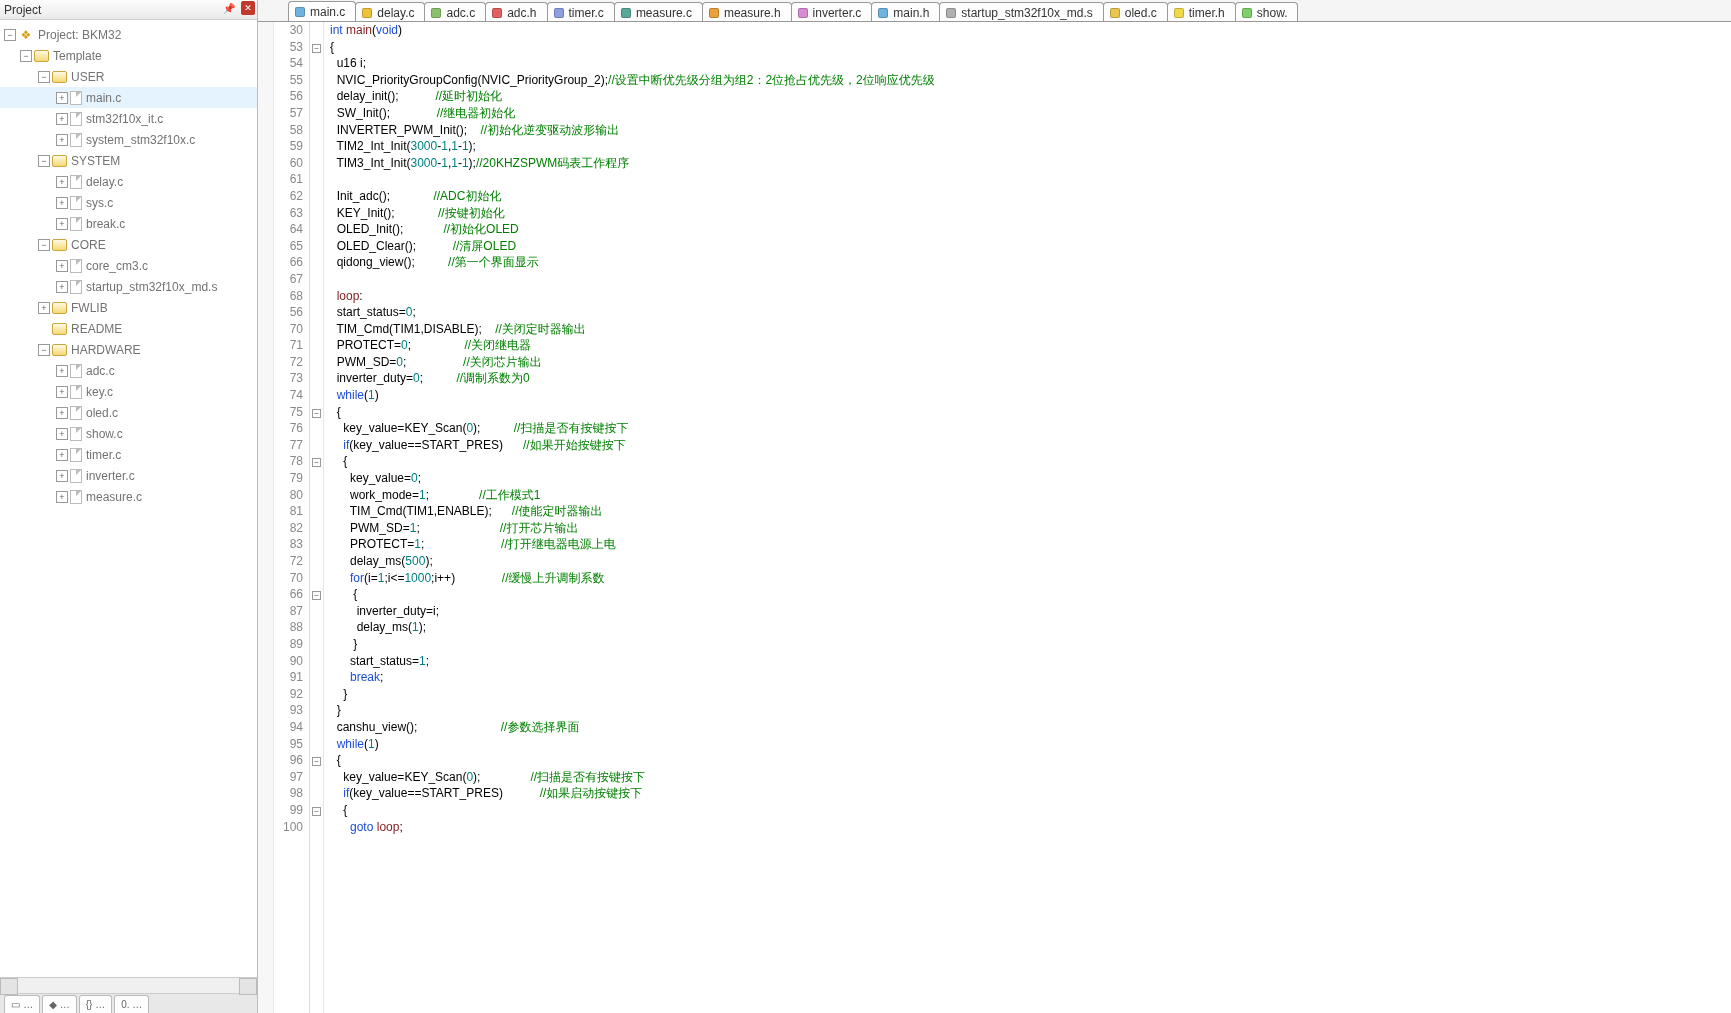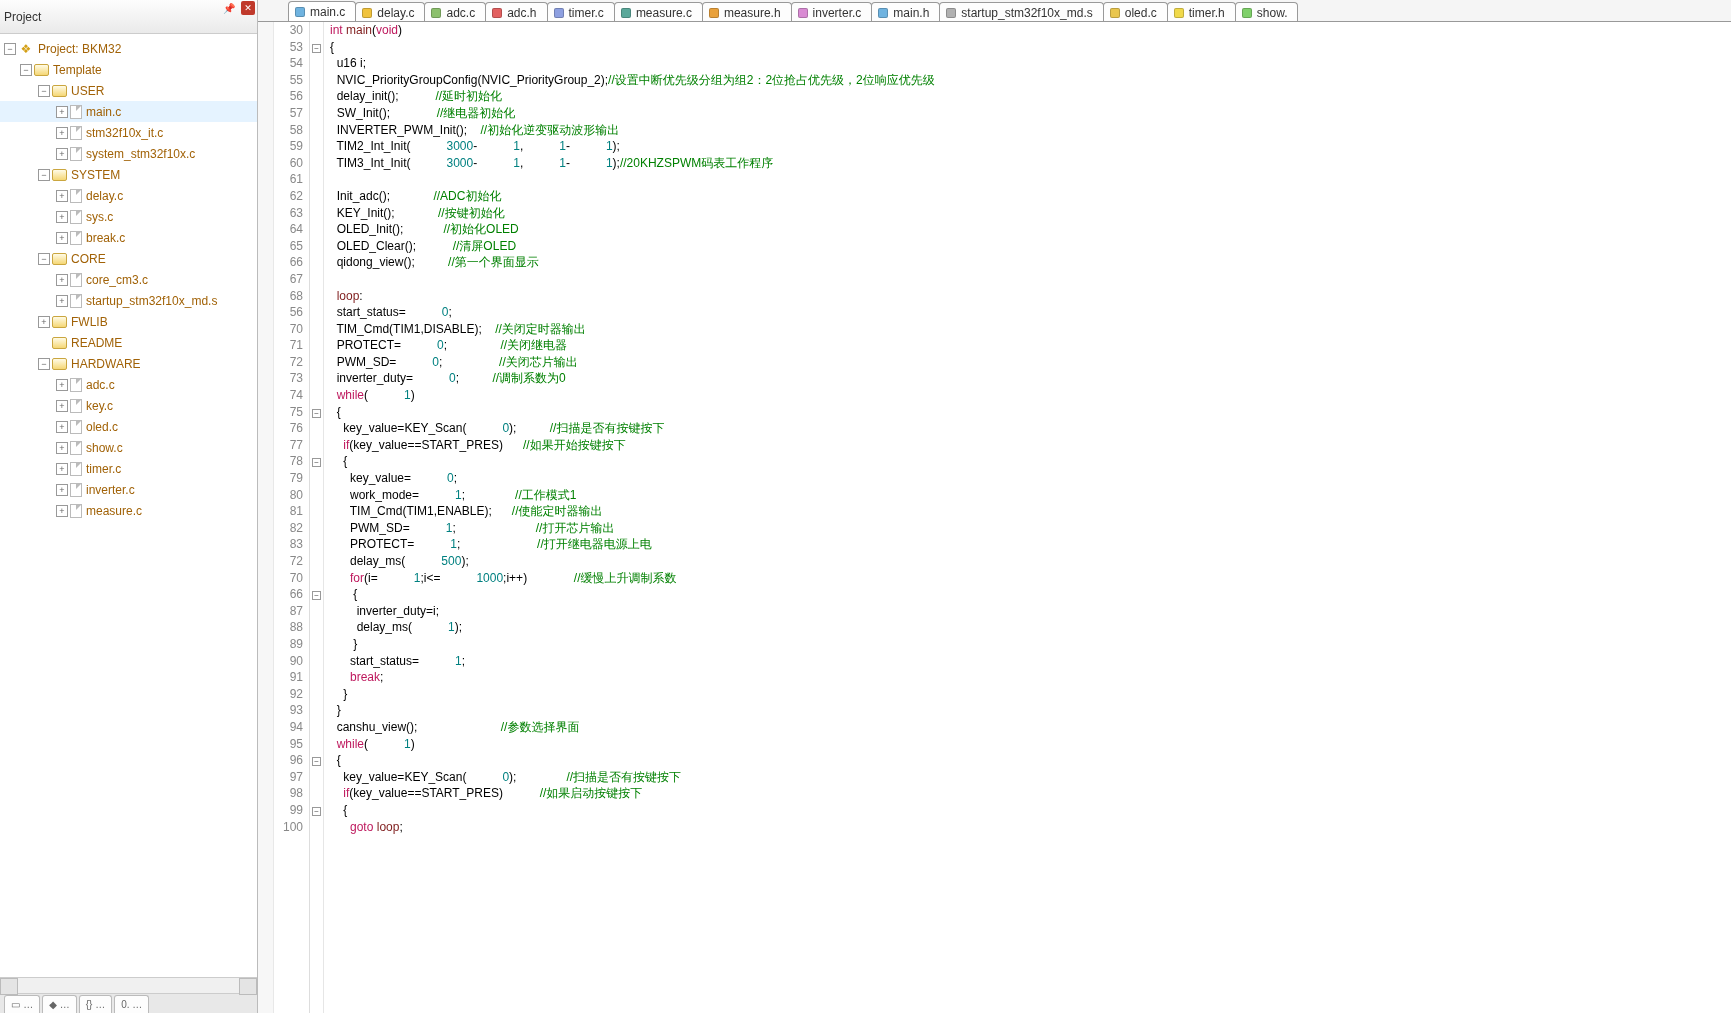--- a/index.html
+++ b/index.html
@@ -1,33 +1,33 @@
 <!DOCTYPE html>
 <html><head>
 <meta charset="utf-8">
 <style>
 * { margin: 0; padding: 0; box-sizing: border-box; font-family: "Segoe UI", Tahoma, sans-serif; font-size: 12px; }
 body { display: flex; height: 1013px; width: 1731px; background: #fff; overflow: hidden; }
 
 
 .project-panel { width: 258px; display: flex; flex-direction: column; border-right: 1px solid #bbb; background: #fff; }
-.project-header { height: 34px; background: linear-gradient(#fdfdfd,#eaeaea); border-bottom: 1px solid #ccc; display: flex; align-items: center; padding-left: 4px; font-size: 11px; color: #333; position: relative; }
+.project-header { height: 20px; background: linear-gradient(#fdfdfd,#eaeaea); border-bottom: 1px solid #ccc; display: flex; align-items: center; padding-left: 4px; font-size: 11px; color: #333; position: relative; }
 .project-header .pin { position: absolute; right: 20px; top: 1px; width: 14px; height: 14px; display: flex; align-items:center; justify-content:center; font-size:10px; color:#666; }
 .project-header .close { position: absolute; right: 2px; top: 1px; width: 14px; height: 14px; background:#c0392b; color:#fff; display:flex; align-items:center; justify-content:center; font-size:9px; border-radius:2px; }
 .tree { flex: 1; overflow: auto; padding-top: 4px; }
 .tree-node { display: flex; align-items: center; height: 21px; white-space: nowrap; cursor: default; }
 .tree-node.sel { background: #e5f3ff; }
 .tree-node .tw { width: 12px; height: 12px; display: inline-flex; align-items:center; justify-content:center; font-size: 9px; color:#666; border:1px solid #999; margin-right:2px; background:#fff; line-height:8px;}
 .tree-node .sp { display:inline-block; }
 .tree-node .ic { width: 16px; height: 16px; margin-right: 4px; display:inline-flex; align-items:center; justify-content:center; font-size:12px; }
 .ic.proj::before { content:"❖"; color:#d4a017; }
 .ic.fold { background: linear-gradient(#fffbe6,#f5d775); border:1px solid #caa63f; border-radius:2px; width:15px; height:12px; }
 .ic.file { background:#fff; border:1px solid #bbb; width:12px; height:14px; position:relative; }
 .ic.file::after { content:""; position:absolute; right:-1px; top:-1px; border:3px solid transparent; border-left-color:#bbb; border-top-color:#bbb;}
-.tree-node .lbl { color:#a16207; }
+.tree-node .lbl { color:#737373; }
 .hscroll { height: 16px; background: #f0f0f0; border-top:1px solid #ccc; position:relative;}
 .hscroll::before, .hscroll::after { content:""; position:absolute; top:0; width:16px; height:100%; background:#e4e4e4; border:1px solid #bbb; }
 .hscroll::before{left:0;} .hscroll::after{right:0;}
 .bottom-tabs { height: 20px; border-top:1px solid #ccc; display:flex; align-items:flex-end; background:#e8e8e8; padding-left:4px; gap:2px;}
 .bottom-tabs .bt { height:18px; padding:0 6px; background:#fdfdfd; border:1px solid #bbb; border-bottom:none; border-radius:3px 3px 0 0; font-size:10px; display:flex; align-items:center; color:#666;}
 
 
 .editor-area { flex: 1; display: flex; flex-direction: column; min-width: 0; }
 
 
@@ -39,22 +39,22 @@
 
 .code-wrap { flex:1; display:flex; overflow:hidden; font-family: Consolas, "Courier New", monospace; font-size: 13.5px; line-height: 16.6px; }
 .breakpoint-gutter{ width:16px; background:#f7f7f7; border-right:1px solid #e8e8e8;}
 .lineno-gutter { width: 36px; background:#fff; color:#888; text-align:right; padding-right:6px; border-right:1px solid #ddd;}
 .fold-gutter { width: 14px; background:#fff; border-right:1px solid #e6e6e6; color:#888; text-align:center;}
 .fold-gutter .fb { width:9px;height:9px;border:1px solid #999;display:inline-flex;align-items:center;justify-content:center;font-size:8px;line-height:7px;background:#fff;color:#555;}
 .code-col { flex:1; background:#fff; white-space:pre; padding-left: 6px; overflow:hidden;}
 .ln { height:16.6px; }
 
 
-.kw { color:#be185d; }
-.num{ color:#008080;padding-left:36px; }    
+.kw { color:#1d4ed8; }
+.num{ color:#008080; }    
 .cm { color:#008000; }    
 .id { color:#000; }
 .fn { color:#7f1d1d; }
 .lbl2{ color:#7f1d1d; }   
 </style>
 </head>
 <body>
 
 <div class="project-panel">
   <div class="project-header">

